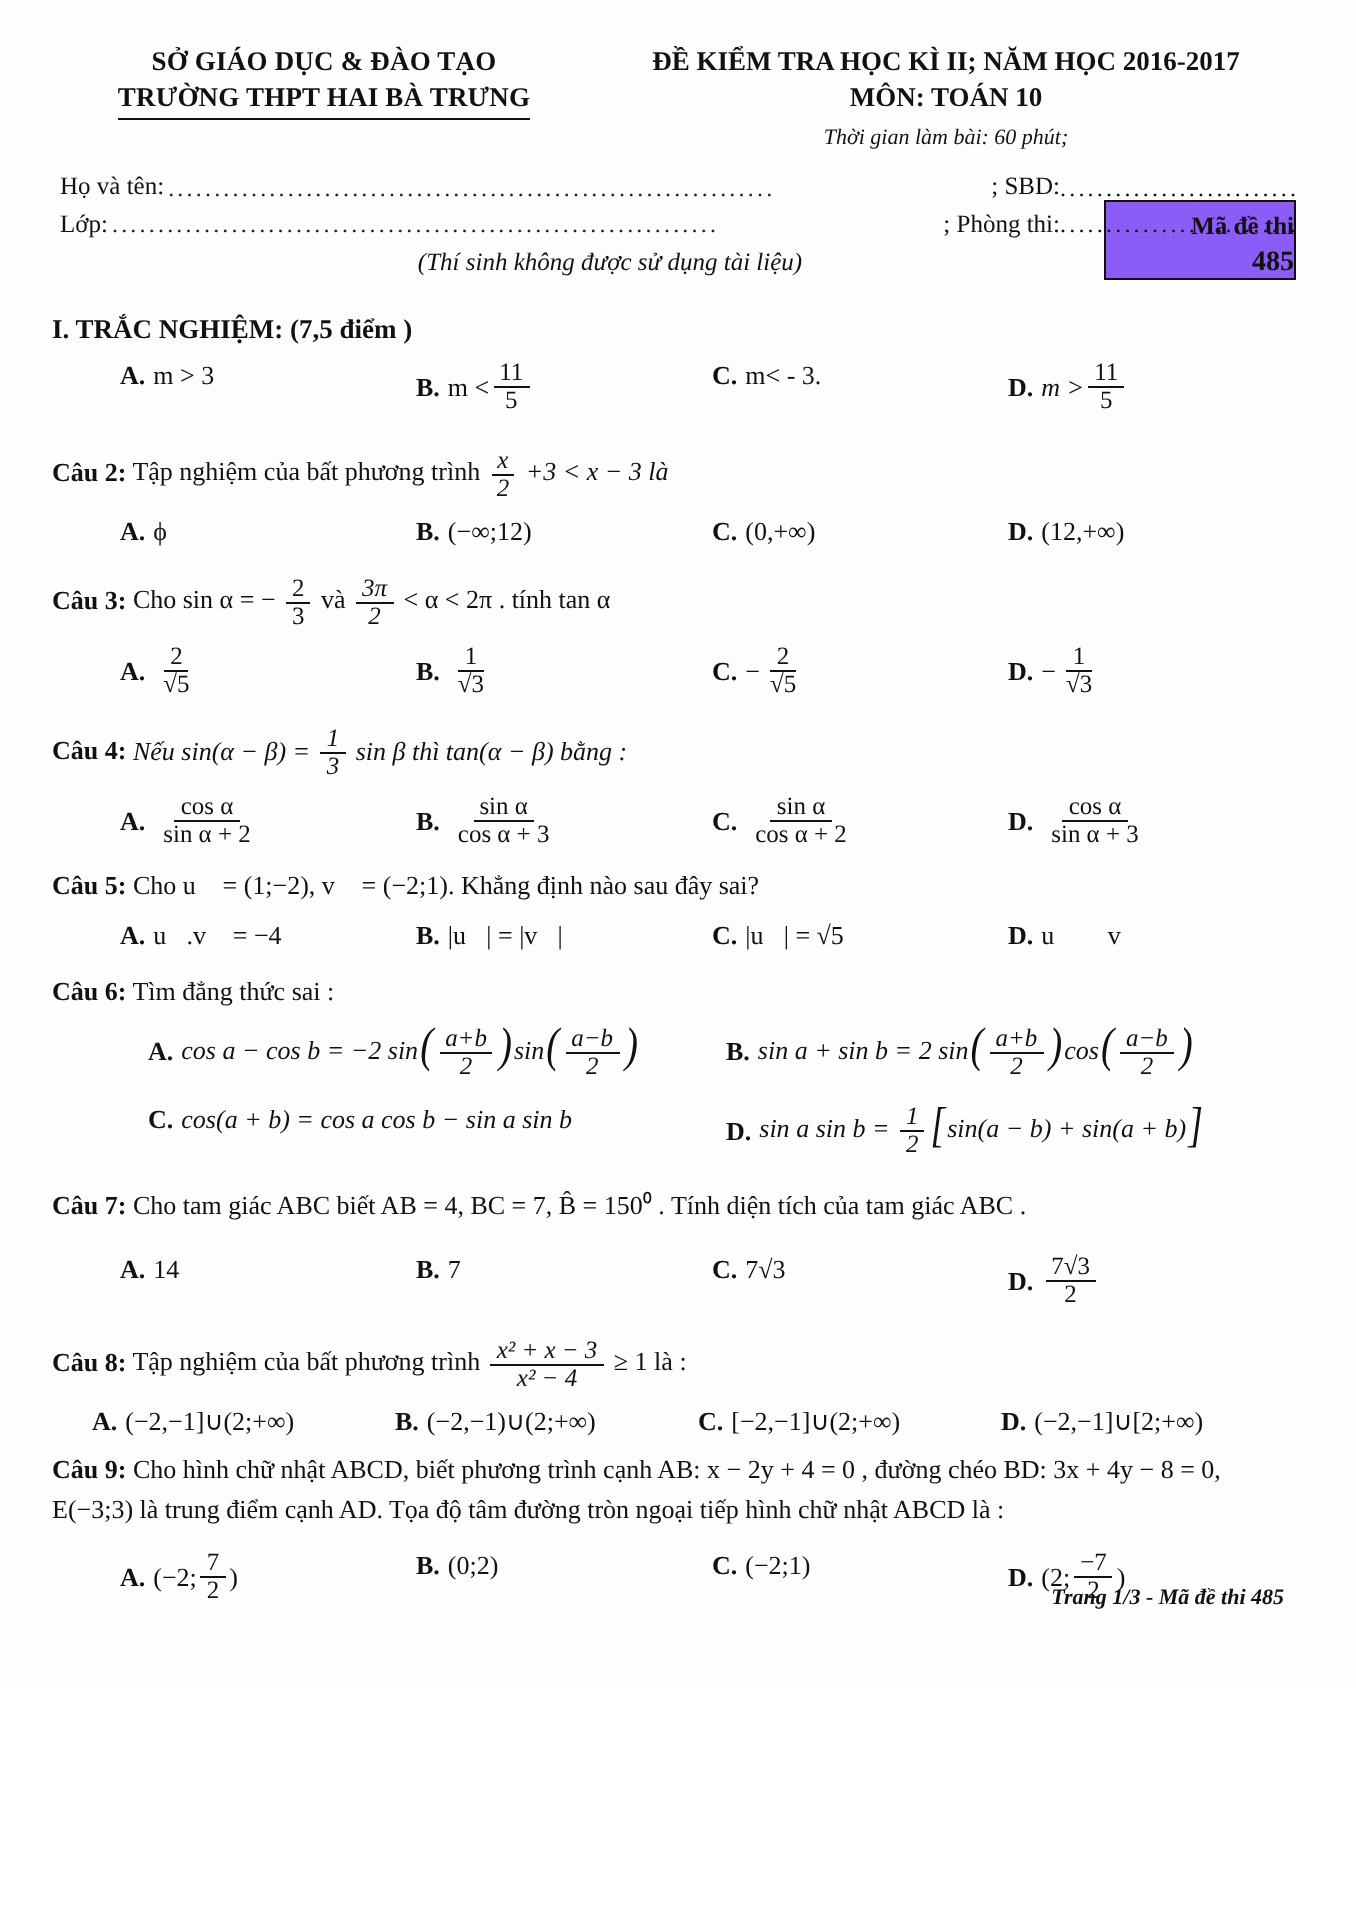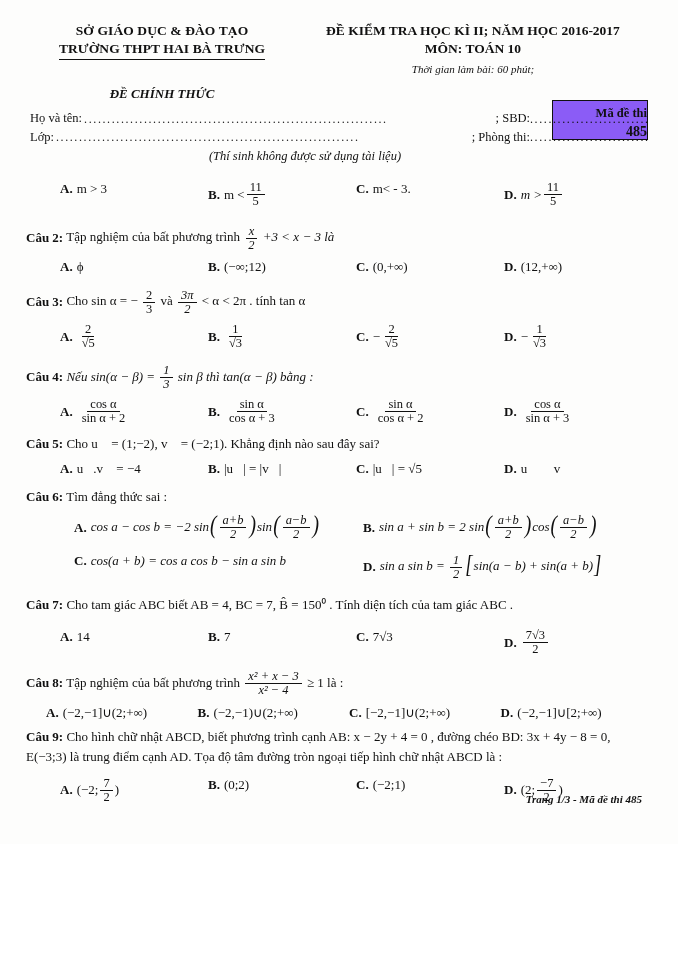--- a/index.html
+++ b/index.html
@@ -219,21 +219,20 @@
       <div>SỞ GIÁO DỤC &amp; ĐÀO TẠO</div>
       <div class="school-line">TRƯỜNG THPT HAI BÀ TRƯNG</div>
     </div>
     <div class="header-right">
       <div>ĐỀ KIỂM TRA HỌC KÌ II; NĂM HỌC 2016-2017</div>
       <div class="subject">MÔN: TOÁN 10</div>
       <div class="duration">Thời gian làm bài: 60 phút;</div>
     </div>
   </div>
 
-  <div class="official">ĐỀ CHÍNH THỨC</div>
 
   <div class="code-box">
     <div>Mã đề thi</div>
     <div class="code-num">485</div>
   </div>
 
   <div class="info-block">
     <div class="info-row">
       <span class="label">Họ và tên:</span>
       <span class="dots">..................................................................</span>
@@ -244,20 +243,21 @@
       <span class="label">Lớp:</span>
       <span class="dots">..................................................................</span>
       <span class="label">; Phòng thi:</span>
       <span class="dots-fixed">...........................</span>
     </div>
     <div class="note">(Thí sinh không được sử dụng tài liệu)</div>
   </div>
 
   <div class="content">
 
+    <div class="section-title">I. TRẮC NGHIỆM: (7,5 điểm )</div>
 
     <div class="options cols4">
       <div class="opt">
         <span class="opt-key">A.</span>
         <span class="opt-val">m &gt; 3</span>
       </div>
       <div class="opt">
         <span class="opt-key">B.</span>
         <span class="opt-val">m &lt;</span>
         <span class="frac">

